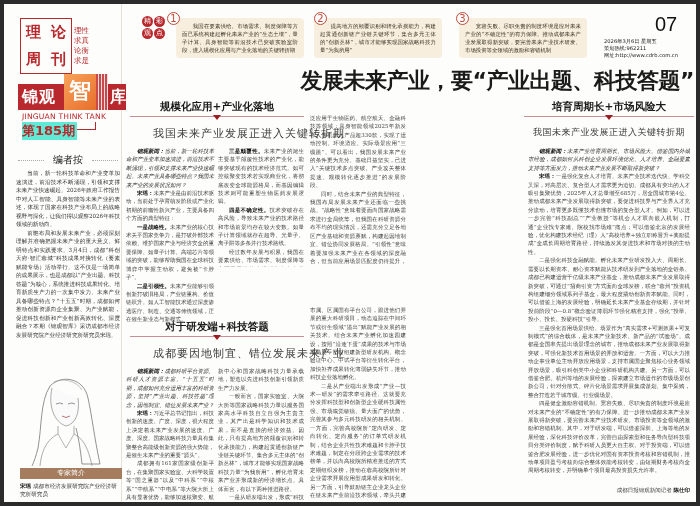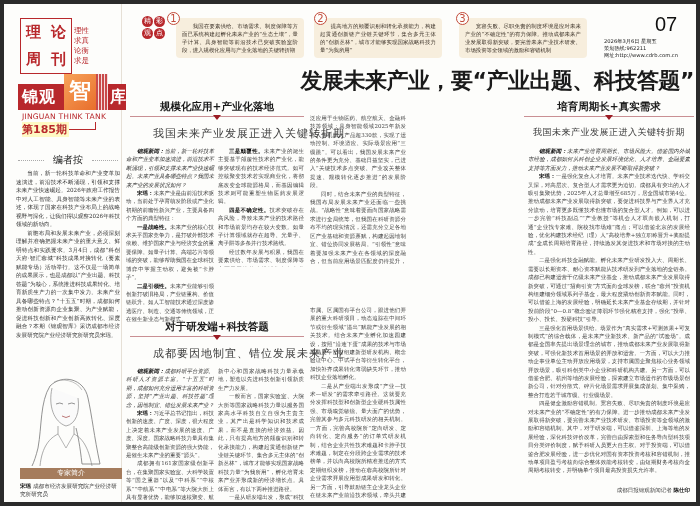--- a/index.html
+++ b/index.html
@@ -29,21 +29,21 @@
     position: absolute; left: 46px; top: -10px; width: 32px; height: 36px;
     background: linear-gradient(135deg, #f7a35a, #e86e2c); color: #fff; font-size: 22px; text-align: center; line-height: 34px; font-weight: bold;
   }
   .brand-stripes {
     position: absolute; left: 78px; top: -10px; width: 12px; height: 36px;
     background: repeating-linear-gradient(90deg, #c94a4a 0 2px, #f4dcdc 2px 3px);
   }
   .brand-right { position: absolute; left: 92px; top: 3px; font-size: 16px; font-weight: bold; }
   .brand-en { position: absolute; left: 18px; top: 108px; font-family: "DejaVu Sans", sans-serif; font-size: 7.6px; color: #b8282c; letter-spacing: .2px; }
   .issue-frame { position: absolute; left: 18px; top: 118px; width: 74px; height: 8px; border: 1px solid #b8282c; border-top: none; }
-  .issue { position: absolute; left: 18px; top: 118px; background: #fef9c3; padding-right: 2px; font-family: "DejaVu Sans", sans-serif; font-size: 11px; font-weight: bold; color: #b8282c; }
+  .issue { position: absolute; left: 18px; top: 118px; background: #5eead4; padding-right: 2px; font-family: "DejaVu Sans", sans-serif; font-size: 13px; font-weight: bold; color: #b8282c; }
   .editor-title { position: absolute; left: 14px; top: 149px; width: 100px; text-align: center; font-size: 10px; color: #222; }
   .editor-title::before, .editor-title::after { content: ""; position: absolute; top: 7px; width: 26px; border-top: 1px dotted #aaa; }
   .editor-title::before { left: 0; } .editor-title::after { right: 0; }
   .editor-body { position: absolute; left: 12px; top: 165px; width: 104px; font-size: 5.6px; line-height: 8.5px; color: #333; text-align: justify; }
   .editor-body p { text-indent: 2em; }
   .portrait {
     position: absolute; left: 18px; top: 372px; width: 90px; height: 90px;
   }
   .expert-bar { position: absolute; left: 16px; top: 464px; width: 102px; height: 11px; background: #a57c5d; color: #fff; font-size: 7px; text-align: center; line-height: 11px; font-family: "DejaVu Sans", sans-serif; }
   .expert-text { position: absolute; left: 16px; top: 478px; width: 100px; font-size: 5.6px; line-height: 8px; color: #333; }
@@ -184,21 +184,21 @@
     <p style="text-indent:0"><span>新中心和国家战略科技力量承载地，塑造以先进科技创新引领新质生产力发展。</span></p>
     <p><span>一般而言，国家实验室、大院大所等国家战略科技力量以服务国家高水平科技自立自强为主责主业，其产出是科学知识和技术成果，而不是直接的经济效益。因此，只有提高地方的颠覆识别和转化承接能力，构建起贯通创新链产业链关键环节、集合多元主体的“创新丛林”，城市才能够实现国家战略科技力量“为我所用”，孵化培育未来产业并形成新的经济增长点。具体而言，有以下两种推进路径。</span></p>
     <p><span>一是从研发端出发，形成“科技—产业”的科技驱动路径。依托“校企双进·找矿挖宝”科技成果转化专项，统筹在蓉高能级科研资源所涉及的部门和高校院所，以及</span></p>
   </div>
   <div class="col" style="left:306px;top:262px;width:96px;height:234px;overflow:hidden">
     <div style="height:40px"></div>
     <p style="text-indent:0"><span>市属、区属国有平台公司，跟进他们开展的重大科研项目，动态追踪在中间环节或衍生领域“溢出”赋能产业发展的相关技术。结合未来产业孵化加速园建设，按照“沿途下蛋”成果的技术与市场成熟度，适时组建新型研发机构、概念验证中心、中试平台等衍生转化平台，加快补齐成果转化薄弱缺失环节，推动科技企业落地孵化。</span></p>
     <p><span>二是从产业端出发形成“产业—技术—研发”的需求牵引路径。这就要充分发挥科技型和创新型企业硬科技属性强、市场嗅觉敏锐、量大面广的优势，完善其参与多元科技研发的相关机制。一方面，完善高校院所“定向研发、定向转化、定向服务”的订单式研发机制，结合企业共性技术难题和卡脖子技术难题，制定在分段跨企业需求的技术榜单，并以向高校院所精准推送的方式定期组织发榜，推动在蓉高校院所针对企业需求开展应用型成果研发和转化。另一方面，引导鼓励链主企业龙头企业在链未来产业前沿技术领域，牵头共建校企校企联合实验室，共同承担国家科技攻关任务。</span></p>
   </div>
 
-  <div class="sec-title" style="left:520px;top:96px;width:170px">培育周期长+真实需求</div>
+  <div class="sec-title" style="left:520px;top:96px;width:170px">培育周期长+市场风险大</div>
   <div class="sec-rule" style="left:520px;top:112px;width:170px"></div>
   <div class="sec-tri" style="left:601px;top:111px"></div>
   <div class="sub-title" style="left:516px;top:122px;width:178px;font-size:9px;letter-spacing:.5px">我国未来产业发展正进入关键转折期</div>
 
   <div class="col" style="left:524px;top:143px;width:162px;height:336px;overflow:hidden">
     <p class="q"><b>锦观新闻：</b><span>未来产业培育周期长、市场风险大。借鉴国内外城市经验，成都如何从科创企业发展环境优化、人才培养、金融要素支持等方面发力，推动未来产业发展不断取得新突破？</span></p>
     <p><b>宋瑶：</b><span>一是强化复合人才培育。未来产业技术迭代快、学科交叉深，对高层次、复合型人才需求更为迫切。成都具有突出的人才吸引集聚优势，2025年人才总量增至685万，居全国城市第4位。推动成都未来产业发展取得新突破，要促进科技界与产业界人才充分流动，培育更多既懂技术也懂市场的复合型人才。例如，可以进一步完善“科技副总”“产业教授”等机会人才双向嵌入机制，打通“企业找专家难、院校找市场难”痛点；可以借鉴北京的发展经验，优化构建技术经纪（理）人“高校培养+独立职称晋升+奖励提成”全成长周期培育路径，持续激发其促进技术和市场对接的主动性。</span></p>
     <p><span>二是强化科技金融赋能。孵化未来产业研发投入大、周期长、需要以长期资本、耐心资本赋能从技术研发到产业落地的全链条。成都已构建运营千亿级未来产业基金，推动成都未来产业发展取得新突破，可通过“招商引资”方式面向全球发榜，联合“蓉州”投资机构组建细分领域系列子基金，最大程度撬动创新资本赋能。同时，可以借鉴上海的发展经验，明确延长未来产业基金存续期，并针对投前阶段“0—0.8”概念验证薄弱环节强化精准支持，强化“投早、投小、投长、投硬科技”引导。</span></p>
     <p><span>三是强化首用场景供给。场景作为“真实需求+可测效果+可复制模式”的综合载体，是未来产业新技术、新产品的“试验场”。成都是全国率先提出场景理念的城市，推动成都未来产业发展取得新突破，可强化新技术首用场景的开放和运营。一方面，可以大力推动企事业单位主动开放应用场景，支持市属国企聚焦核心业务领域开放场景，吸引科创类中小企业和科研机构共建。另一方面，可以借鉴合肥、杭州等地的发展经验，探索建立市场运作的市级场景创新公司，针对分散式、碎片化场景需求开展集成谋划、集中采购，整合打造若干城市级、行业级场景。</span></p>
     <p><span>四是健全激励容错机制。宽容失败、尽职免责的制度环境是应对未来产业的“不确定性”的有力保障。进一步推动成都未来产业发展取得新突破，要完善未来产业技术研发、市场投资等全领域的激励和容错机制。其中，对于研发端，可以借鉴深圳、上海等地的发展经验，深化科技评价改革，完善自由探索型和任务导向型科技项目分类评价制度，赋予科研人员更大自主权。对于投资端，可以借鉴合肥发展经验，进一步优化对国有资本投资考核和容错机制，推动单项目盈亏考核向综合整体效能考核转变，由短期财务考核向全周期考核转变，并明确单个项目最高投资损失允许率。</span></p>

